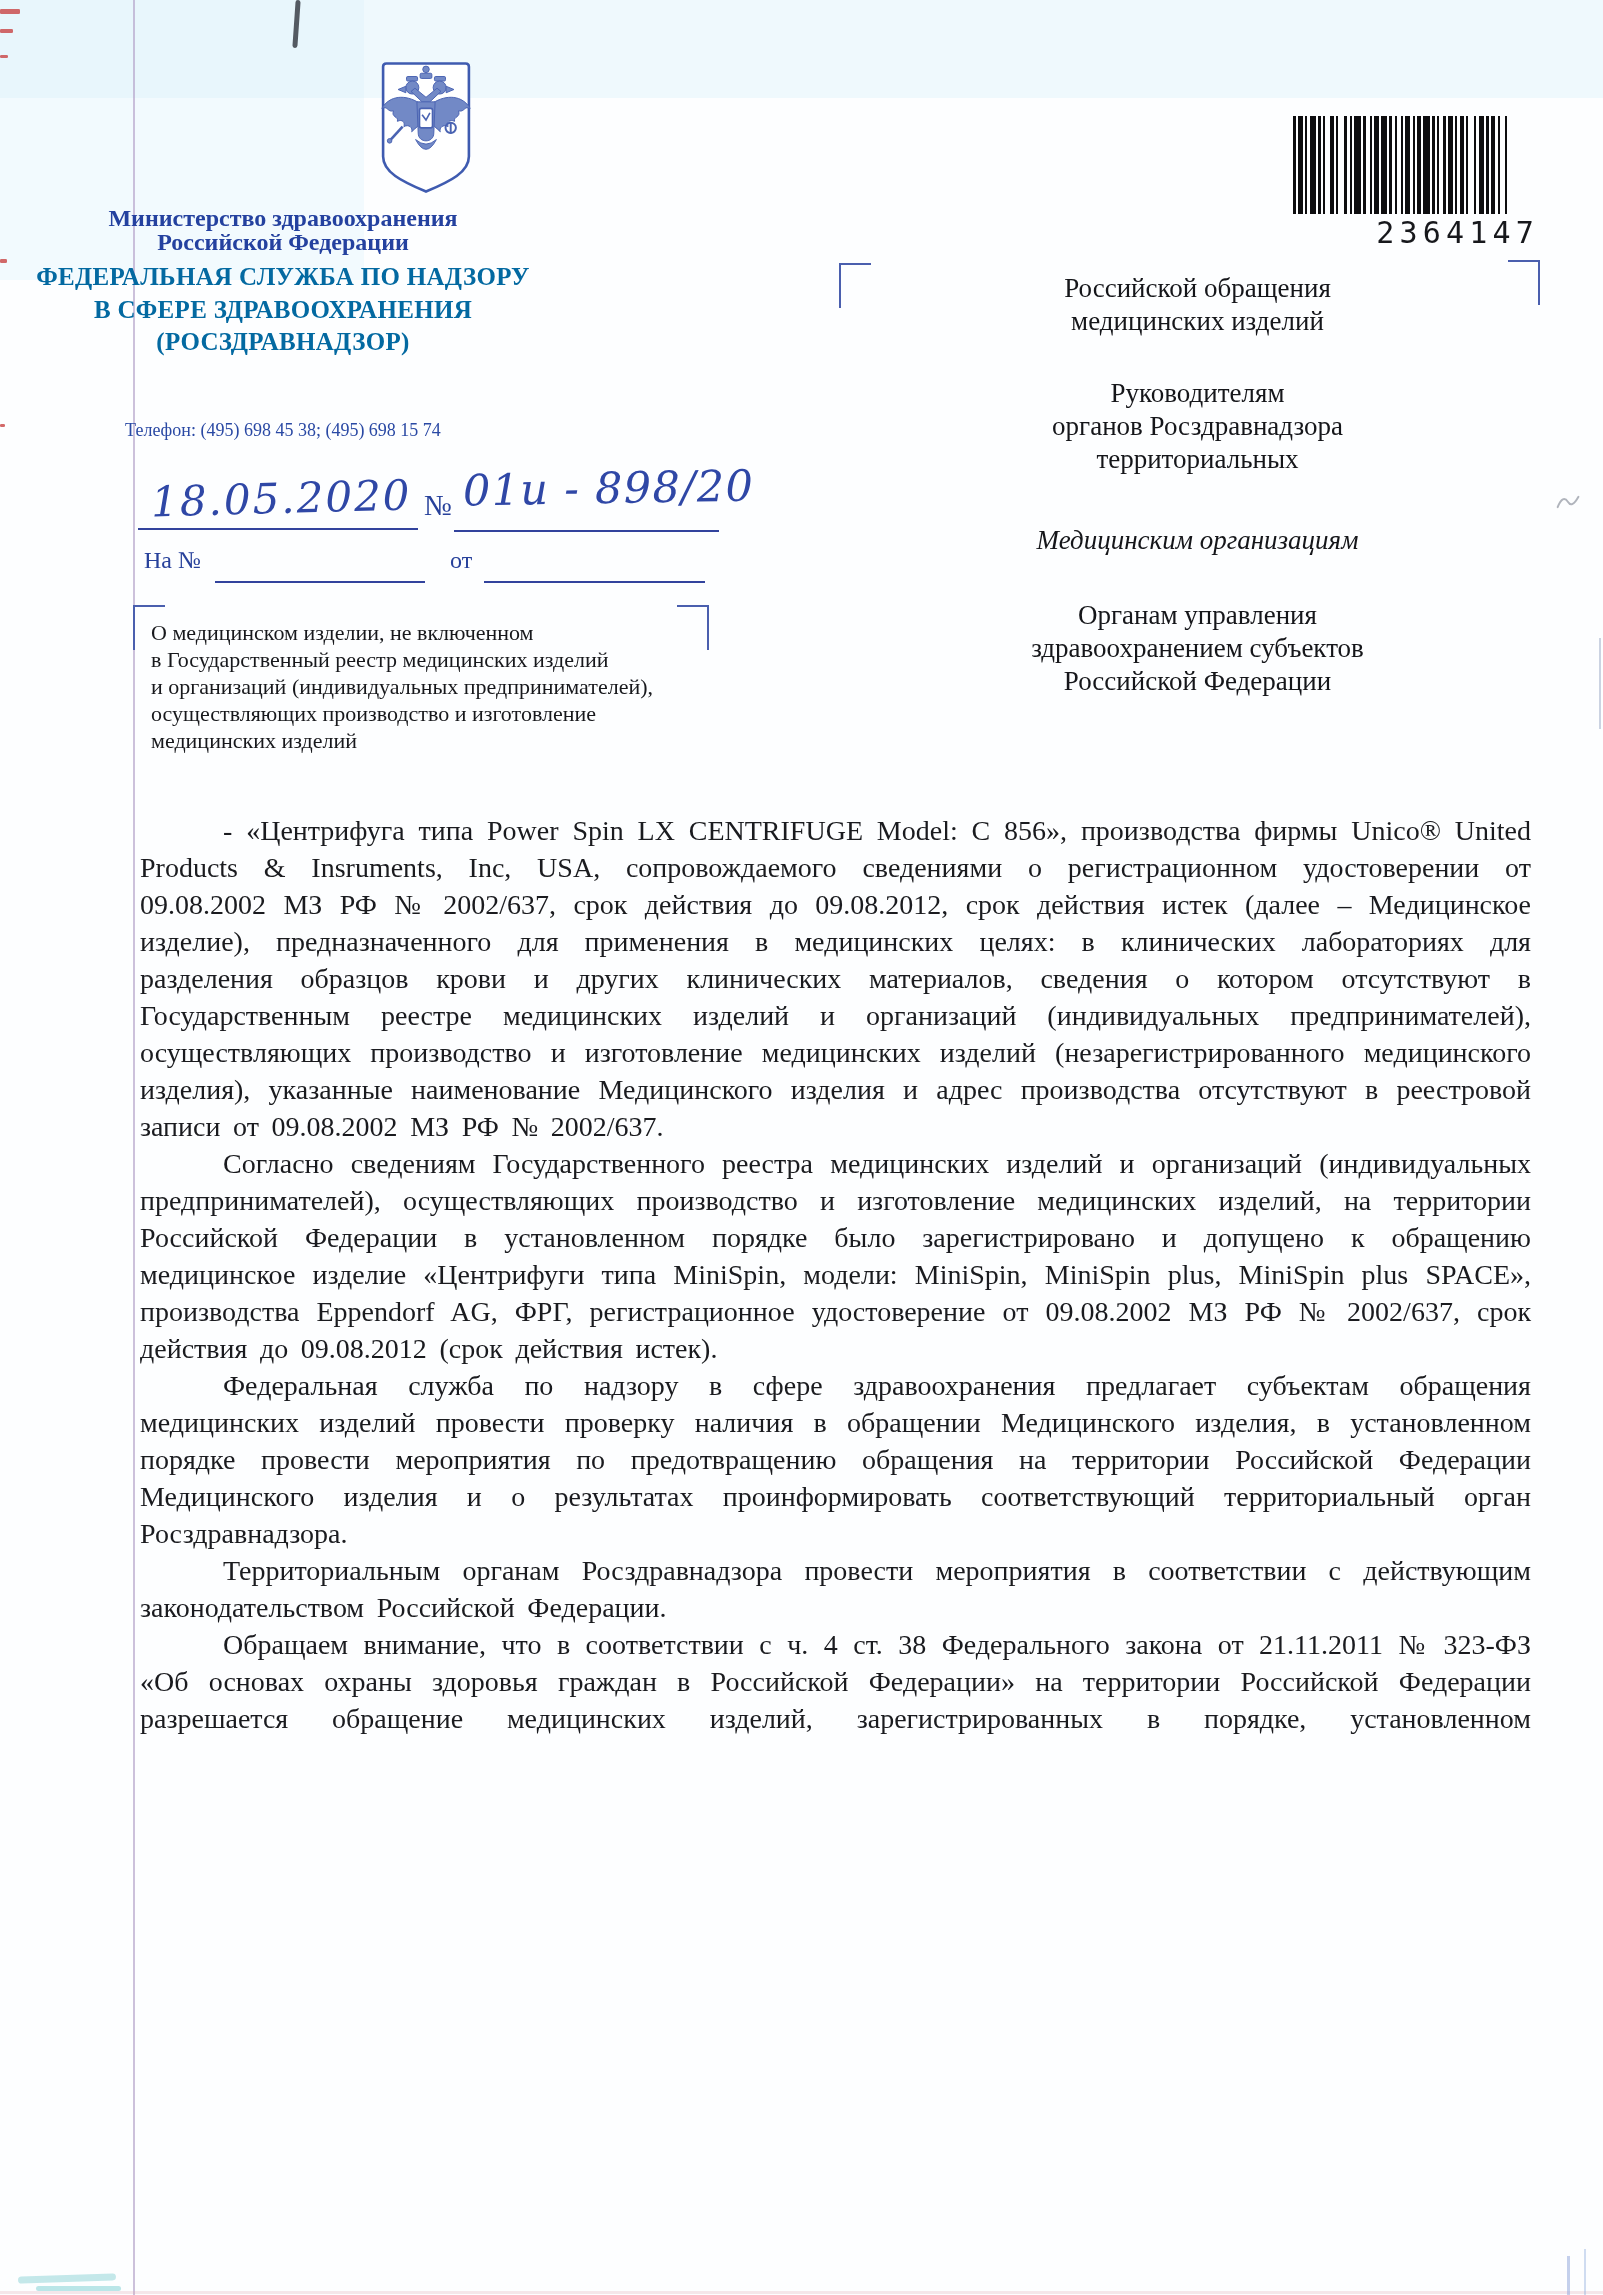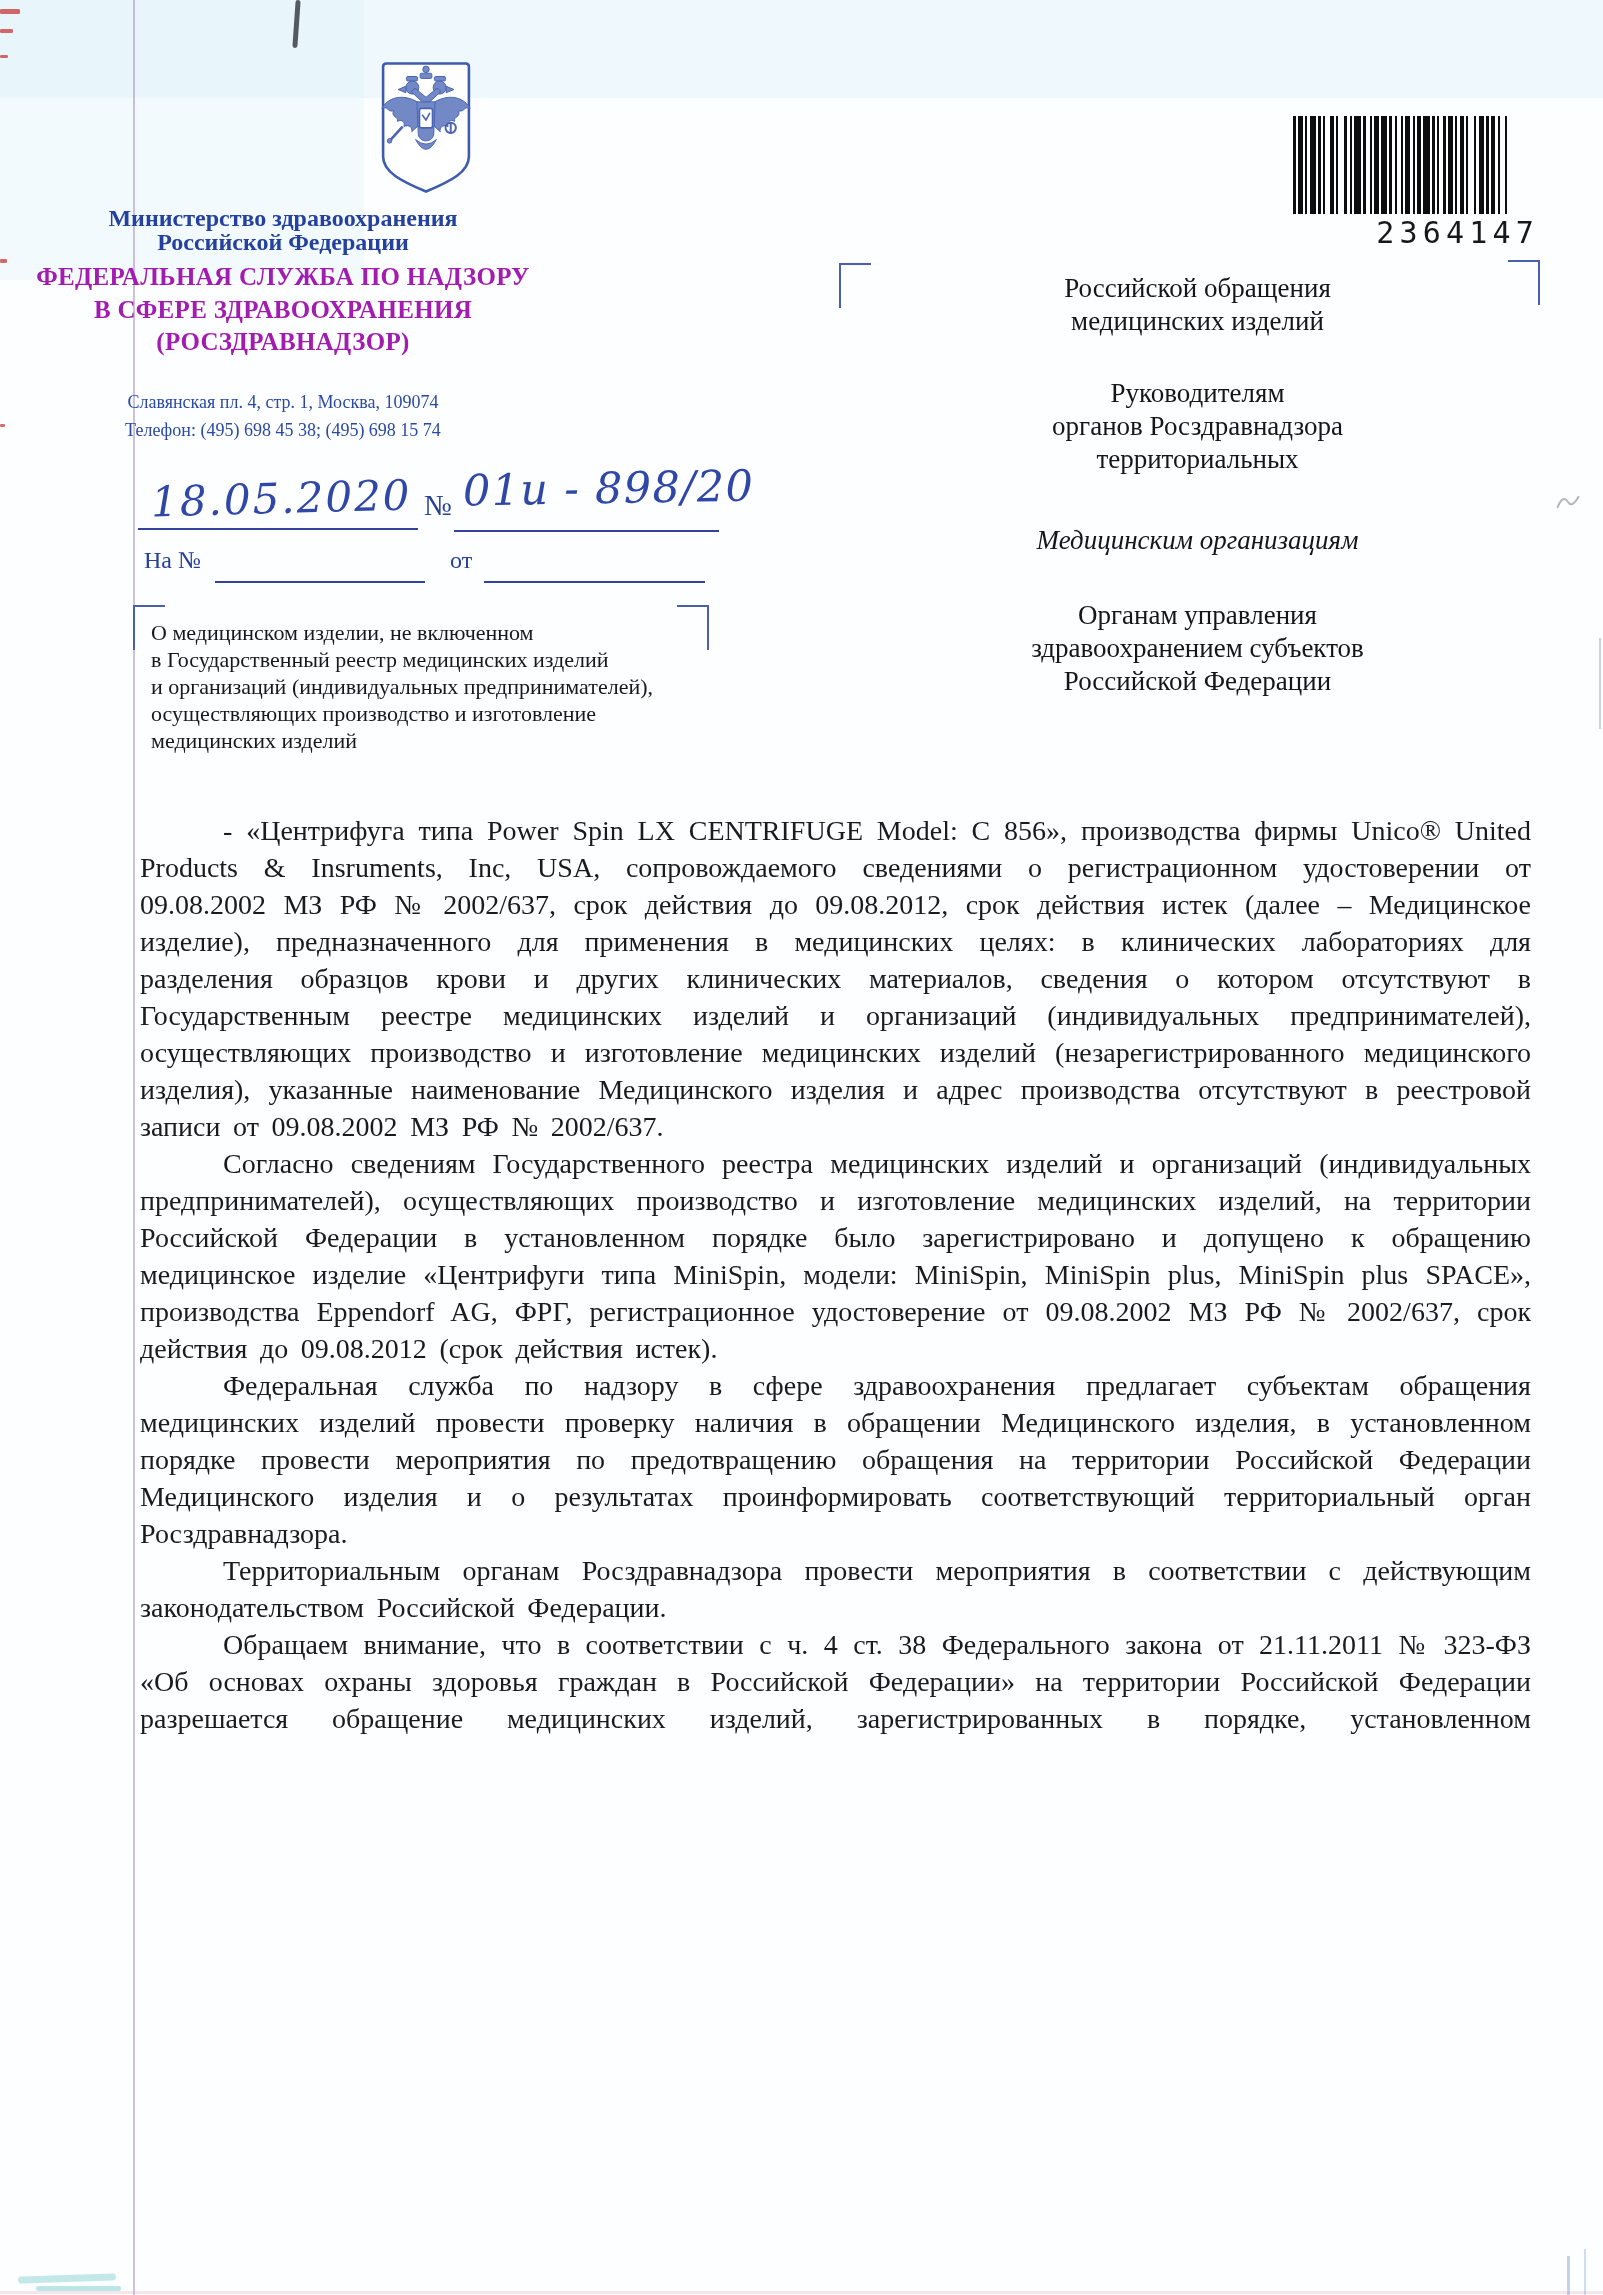--- a/index.html
+++ b/index.html
@@ -26,21 +26,21 @@
   .squiggle{position:absolute;left:1555px;top:489px;opacity:.75;}
   .teal-smear{position:absolute;left:18px;top:2275px;width:98px;height:6.5px;background:rgba(110,200,202,.4);border-radius:3.9px;transform:rotate(-2deg);}
   .bottom-strip{position:absolute;left:0;top:2291px;width:1604px;height:2.6px;background:rgba(226,168,180,.28);}
   .bottom-teal{position:absolute;left:36px;top:2286px;width:85px;height:4.6px;background:rgba(120,205,210,.5);border-radius:2.6px;}
   .br-streak1{position:absolute;left:1567px;top:2256px;width:2.6px;height:39px;background:rgba(150,170,220,.55);}
   .br-streak2{position:absolute;left:1584px;top:2249px;width:2px;height:47px;background:rgba(150,180,225,.45);}
   .emblem{position:absolute;left:374px;top:60px;width:104px;height:137px;}
   .ministry{position:absolute;left:0;width:566px;font-weight:bold;font-size:24px;line-height:24px;color:#24419f;text-align:center;}
   .min1{top:206px;}
   .min2{top:230px;}
-  .service{position:absolute;left:0;width:566px;font-weight:bold;font-size:25px;line-height:33px;color:#a21caf;text-align:center;letter-spacing:0.3px;}
+  .service{position:absolute;left:0;width:566px;font-weight:bold;font-size:25px;line-height:33px;color:#0369a1;text-align:center;letter-spacing:0.3px;}
   .svc1{top:260px;}
   .svc2{top:293px;}
   .svc3{top:325px;}
   .addr{position:absolute;left:0;width:566px;font-size:18px;line-height:28px;color:#2a49a4;text-align:center;}
   .addr1{top:388px;}
   .addr2{top:416px;}
 
   
   .barcode{position:absolute;left:1293px;top:116px;width:246px;}
   .barcode-bars{height:98px;white-space:nowrap;overflow:hidden;}
@@ -133,21 +133,20 @@
     </g>
     <rect x="70" y="74" width="20" height="30" rx="3" fill="#ffffff" stroke="#4a63b2" stroke-width="2.5"></rect>
     <path d="M74 84 l6 8 6 -11" fill="none" stroke="#4a63b2" stroke-width="2.5"></path>
   </svg>
 
   <div class="ministry min1">Министерство здравоохранения</div>
   <div class="ministry min2">Российской Федерации</div>
   <div class="service svc1">ФЕДЕРАЛЬНАЯ СЛУЖБА ПО НАДЗОРУ</div>
   <div class="service svc2">В СФЕРЕ ЗДРАВООХРАНЕНИЯ</div>
   <div class="service svc3">(РОСЗДРАВНАДЗОР)</div>
-  <div class="addr addr1">Славянская пл. 4, стр. 1, Москва, 109074</div>
   <div class="addr addr2">Телефон: (495) 698 45 38; (495) 698 15 74</div>
 
   <div class="barcode">
     <div class="barcode-bars" id="barcode-bars"><i style="width: 3px; margin-right: 2px;"></i><i style="width: 5px; margin-right: 2px;"></i><i style="width: 2px; margin-right: 3px;"></i><i style="width: 6px; margin-right: 2px;"></i><i style="width: 3px; margin-right: 2px;"></i><i style="width: 2px; margin-right: 5px;"></i><i style="width: 4px; margin-right: 2px;"></i><i style="width: 2px; margin-right: 6px;"></i><i style="width: 3px; margin-right: 3px;"></i><i style="width: 2px; margin-right: 2px;"></i><i style="width: 7px; margin-right: 2px;"></i><i style="width: 3px; margin-right: 4px;"></i><i style="width: 2px; margin-right: 2px;"></i><i style="width: 5px; margin-right: 2px;"></i><i style="width: 6px; margin-right: 2px;"></i><i style="width: 3px; margin-right: 3px;"></i><i style="width: 2px; margin-right: 4px;"></i><i style="width: 2px; margin-right: 2px;"></i><i style="width: 5px; margin-right: 3px;"></i><i style="width: 2px; margin-right: 2px;"></i><i style="width: 4px; margin-right: 2px;"></i><i style="width: 7px; margin-right: 2px;"></i><i style="width: 3px; margin-right: 2px;"></i><i style="width: 2px; margin-right: 4px;"></i><i style="width: 3px; margin-right: 2px;"></i><i style="width: 5px; margin-right: 2px;"></i><i style="width: 2px; margin-right: 3px;"></i><i style="width: 4px; margin-right: 2px;"></i><i style="width: 2px; margin-right: 6px;"></i><i style="width: 2px; margin-right: 3px;"></i><i style="width: 5px; margin-right: 2px;"></i><i style="width: 3px; margin-right: 2px;"></i><i style="width: 4px; margin-right: 3px;"></i><i style="width: 2px; margin-right: 5px;"></i><i style="width: 2px; margin-right: 2px;"></i></div>
     <div class="barcode-number">2364147</div>
   </div>
 
   <div class="hand hw-date">18.05.2020</div>
   <div class="num-sign">№</div>
   <div class="hand hw-number">01и - 898/20</div>

